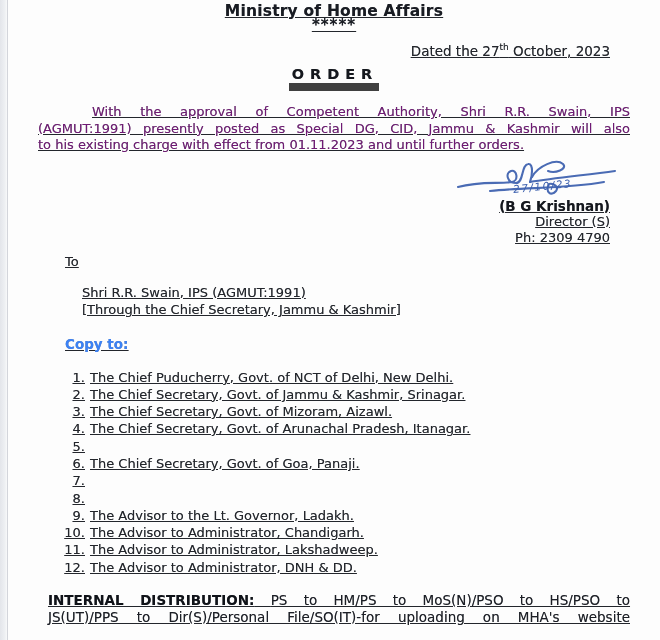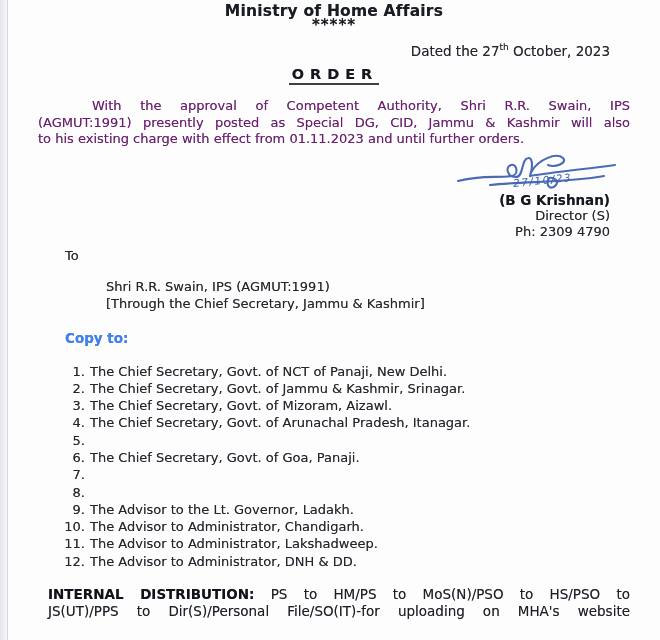--- a/index.html
+++ b/index.html
@@ -13,39 +13,40 @@
   }
   .scan-edge{
     position:absolute;left:0;top:0;bottom:0;width:7px;
     background:linear-gradient(to right,#e3e5ea,#eef0f3 70%,#f8f9fa);
     border-right:1px solid #d3d5db;
   }
   .content{
     position:absolute;left:0;top:0;right:0;bottom:0;
     padding:2px 30px 16px 38px;
     text-shadow:0 0 0.5px rgba(35,38,44,0.55);
+    text-decoration:underline;
   }
   .doc-title{
     text-align:center;font-weight:bold;font-size:15.5px;
     color:#191c23;letter-spacing:0.2px;line-height:18px;
   }
   .stars{
     text-align:center;font-weight:bold;font-size:15px;
     letter-spacing:1px;line-height:11px;color:#191c23;
   }
   .place-date{
     margin-top:8px;text-align:right;padding-right:20px;
     font-size:13.5px;line-height:17.5px;color:#23262c;
   }
   .place-date sup{font-size:9px;}
   .order-heading-row{text-align:center;margin-top:4px;}
   .order-heading{
     display:inline-block;font-weight:bold;font-size:14.5px;
     letter-spacing:6px;color:#15181e;
-    border-bottom:2px solid #404040;padding:0 1px 1px 3px;
+    border-bottom:8px solid #404040;padding:0 1px 1px 3px;
   }
   .order-para{margin-top:13px;font-size:13px;color:#701a75;}
   .order-para .pline{
     line-height:16.5px;
     text-align:justify;text-align-last:justify;
     white-space:normal;
   }
   .order-para .pline.first{text-indent:54px;}
   .order-para .pline.last{text-align:right;text-align-last:left;}
   .sig-area{
@@ -54,21 +55,21 @@
   }
   .sig-name{font-weight:bold;font-size:13.5px;color:#15181e;}
   .sig-line{font-size:13px;}
   .sig-scrawl{position:absolute;top:-41px;right:8px;}
   .sig-date{
     position:absolute;top:-20px;right:58px;
     color:#3b5fae;font-size:10.5px;font-style:italic;letter-spacing:1.5px;
     transform:rotate(-6deg);text-shadow:none;
   }
   .to-label{margin-top:8px;margin-left:27px;font-size:13px;line-height:16px;}
-  .addressee{margin-top:14px;margin-left:68px;font-size:13px;line-height:17.5px;}
+  .addressee{margin-top:14px;margin-left:44px;font-size:13px;line-height:17.5px;}
   .copy-to{margin-top:17px;margin-left:27px;font-weight:bold;font-size:13.5px;color:#3b82f6;line-height:16px;}
   .copy-list{
     list-style:none;margin:17px 0 0 25px;padding:0;
     font-size:13px;
   }
   .copy-list li{
     display:flex;line-height:17.3px;white-space:nowrap;
   }
   .copy-list .num{
     width:22px;text-align:right;margin-right:5px;flex-shrink:0;
@@ -127,21 +128,21 @@
     <div class="addressee">
       <div>Shri R.R. Swain, IPS (AGMUT:1991)</div>
       <div>[Through the Chief Secretary, Jammu &amp; Kashmir]</div>
     </div>
 
     <div class="copy-to">Copy to:</div>
 
     <ol class="copy-list">
       <li>
           <span class="num">1.</span>
-          <span>The Chief Secretary, Govt. of NCT of Panaji, New Delhi.</span>
+          <span>The Chief Puducherry, Govt. of NCT of Delhi, New Delhi.</span>
         </li>
       <li>
           <span class="num">2.</span>
           <span>The Chief Secretary, Govt. of Jammu &amp; Kashmir, Srinagar.</span>
         </li>
       <li>
           <span class="num">3.</span>
           <span>The Chief Secretary, Govt. of Mizoram, Aizawl.</span>
         </li>
       <li>

